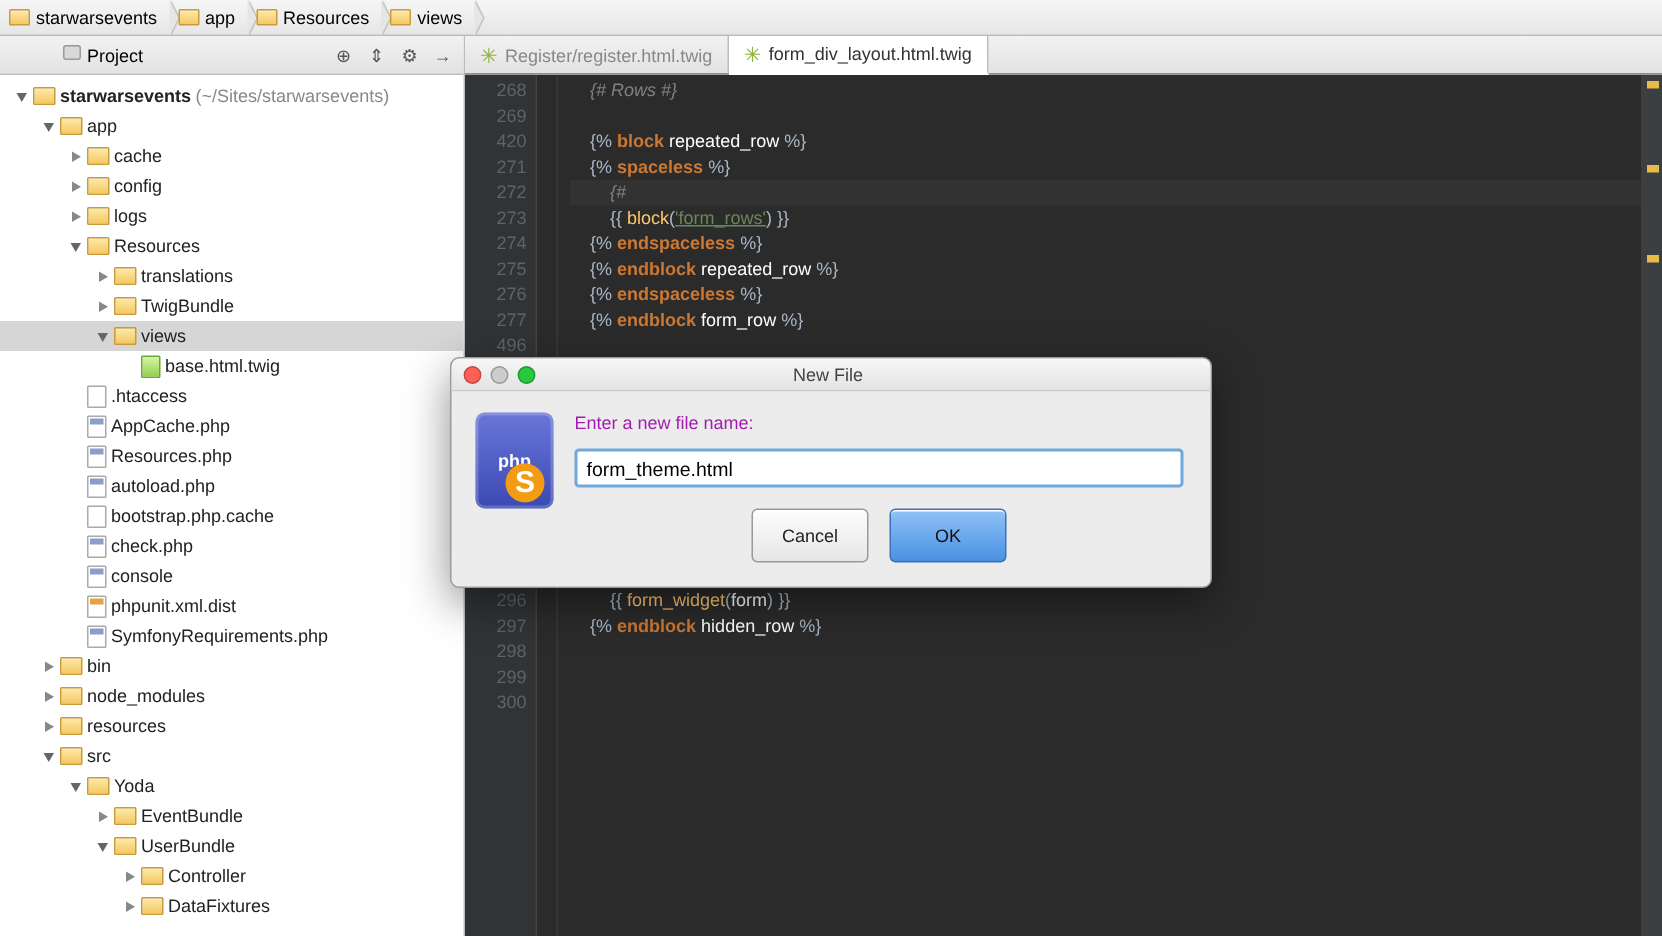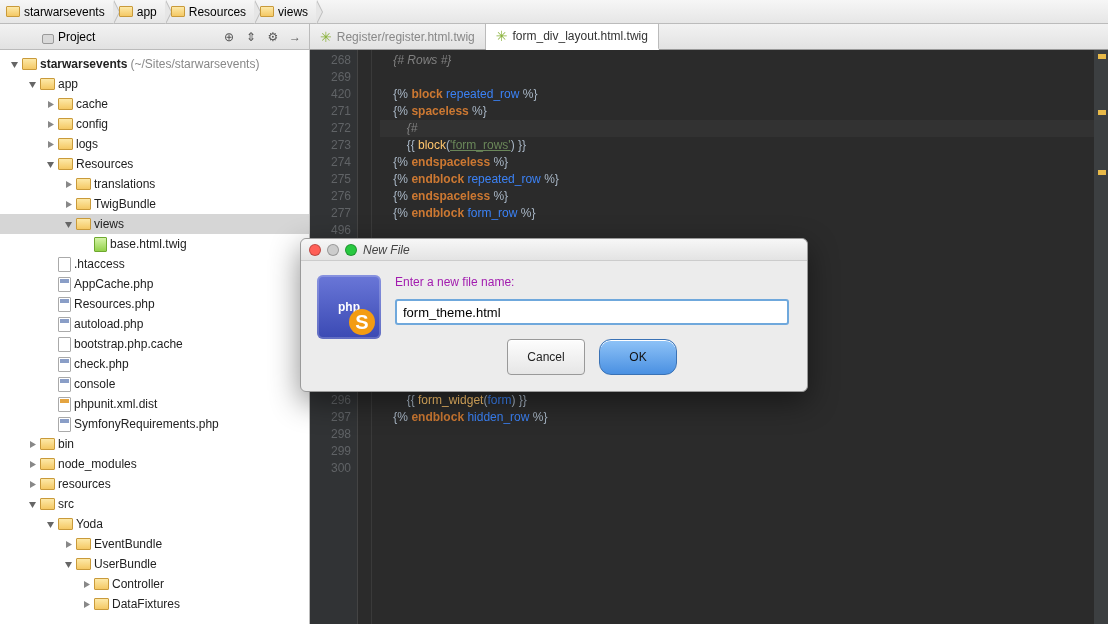--- a/index.html
+++ b/index.html
@@ -7,21 +7,21 @@
 
 .breadcrumb { height: 24px; background: linear-gradient(#f6f6f6,#e6e6e6); display: flex; align-items: center; border-bottom: 1px solid #bbb; }
 .crumb { display: flex; align-items: center; padding: 0 8px 0 6px; height: 100%; position: relative; gap: 4px; }
 .crumb::after { content: ""; position: absolute; right: -6px; top: 0; width: 0; height: 0; border-top: 12px solid transparent; border-bottom: 12px solid transparent; border-left: 6px solid #e6e6e6; filter: drop-shadow(1px 0 0 #bbb); }
 .folder-icon { width: 14px; height: 11px; background: linear-gradient(#fde9a8,#f4c864); border: 1px solid #c99a3a; border-radius: 1px; }
 
 .main-row { flex: 1; display: flex; min-height: 0; }
 
 .sidebar { width: 310px; background: #fff; border-right: 1px solid #bbb; display: flex; flex-direction: column; }
 .sidebar-header { height: 26px; display: flex; align-items: center; background: linear-gradient(#f2f2f2,#e2e2e2); border-bottom: 1px solid #bbb; padding: 0 6px; gap: 6px; }
-.sidebar-header .title { flex: 1; display: flex; align-items: flex-end; gap: 4px; padding-left: 36px; }
+.sidebar-header .title { flex: 1; display: flex; align-items: flex-start; gap: 4px; padding-left: 36px; }
 .tool-icon { width: 16px; height: 16px; display: flex; align-items: center; justify-content: center; color: #555; }
 .tree { flex: 1; overflow: auto; padding: 4px 0; }
 .tree-row { display: flex; align-items: center; height: 20px; padding-left: 6px; gap: 3px; white-space: nowrap; }
 .tree-row.selected { background: #d6d6d6; }
 .indent { display: inline-block; }
 .tw { width: 10px; height: 10px; display: inline-flex; align-items: center; justify-content: center; }
 .tw svg { display: block; }
 .ficon { width: 15px; height: 12px; background: linear-gradient(#fde9a8,#f4c864); border: 1px solid #c99a3a; border-radius: 1px; flex-shrink: 0; }
 .fileicon { width: 13px; height: 15px; background: #fff; border: 1px solid #aaa; border-radius: 1px; flex-shrink: 0; position: relative; }
 .fileicon.php::before { content: ""; position: absolute; left: 1px; top: 1px; right: 1px; height: 4px; background: #8a9ec7; }
@@ -41,43 +41,43 @@
 .code-wrap { flex: 1; display: flex; position: relative; font-family: Menlo, Consolas, monospace; font-size: 13px; }
 .gutter { width: 48px; background: #313335; color: #606366; text-align: right; padding: 2px 6px 2px 0; line-height: 17px; border-right: 1px solid #444; }
 .gutter div { height: 17px; }
 .fold-col { width: 14px; background: #2b2b2b; border-right: 1px solid #3a3a3a; }
 .code { flex: 1; background: #2b2b2b; color: #a9b7c6; padding: 2px 0 2px 8px; line-height: 17px; white-space: pre; overflow: hidden; }
 .code .line { height: 17px; }
 .code .hl { background: #323232; display: inline-block; width: 100%; }
 .tk-cm { color: #808080; font-style: italic; }
 .tk-tag { color: #cc7832; }
 .tk-kw { color: #cc7832; font-weight: bold; }
-.tk-name { color: #3b82f6; }
+.tk-name { color: #ffffff; }
 .tk-str { color: #6a8759; text-decoration: underline; }
 .tk-fn { color: #ffc66d; }
 .tk-delim { color: #a9b7c6; }
 .code .muted { color: #555; }
 
 .right-markers { width: 14px; background: #3c3f41; position: relative; }
 .marker { position: absolute; right: 2px; width: 8px; height: 5px; background: #e8ba4a; }
 
 .dialog-overlay { position: absolute; left: 300px; top: 238px; width: 508px; background: #ececec; border: 1px solid #9a9a9a; border-radius: 6px; box-shadow: 0 10px 30px rgba(0,0,0,.45); }
 .dlg-titlebar { height: 22px; display: flex; align-items: center; padding: 0 8px; gap: 6px; border-bottom: 1px solid #ccc; border-radius: 6px 6px 0 0; background: linear-gradient(#f7f7f7,#e3e3e3); }
 .dot { width: 12px; height: 12px; border-radius: 50%; border: 1px solid rgba(0,0,0,.25); }
 .dot.r { background: #ff5f57; } .dot.g { background: #28c840; }
-.dlg-title { flex: 1; color: #444; font-style: italic; }
+.dlg-title { flex: 1; text-align: center; color: #444; }
 .dlg-body { padding: 14px 18px 16px 16px; display: flex; gap: 14px; }
-.dlg-icon { width: 64px; height: 64px; background: linear-gradient(#6a77d8,#3a49b3); border-radius: 6px; display: flex; align-items: center; justify-content: center; color: #fff; font-weight: bold; font-size: 18px; position: relative; box-shadow: inset 0 0 0 2px rgba(255,255,255,.2); }
+.dlg-icon { width: 52px; height: 64px; background: linear-gradient(#6a77d8,#3a49b3); border-radius: 6px; display: flex; align-items: center; justify-content: center; color: #fff; font-weight: bold; font-size: 18px; position: relative; box-shadow: inset 0 0 0 2px rgba(255,255,255,.2); }
 .dlg-icon .s { position: absolute; right: 6px; bottom: 4px; width: 26px; height: 26px; background: #f39c12; border-radius: 50%; color:#fff; display:flex;align-items:center;justify-content:center; font-size:20px;font-weight:bold; }
 .dlg-form { flex: 1; display: flex; flex-direction: column; gap: 10px; }
 .dlg-label { color: #a21caf; }
 .dlg-input { height: 26px; border: 2px solid #6fa8dc; border-radius: 3px; padding: 0 6px; font-family: "Lucida Grande", Arial, sans-serif; font-size: 13px; outline: none; }
 .dlg-buttons { display: flex; gap: 14px; justify-content: center; margin-top: 4px; }
 .btn { min-width: 78px; height: 36px; border-radius: 4px; border: 1px solid #999; background: linear-gradient(#fdfdfd,#e6e6e6); color: #222; box-shadow: 0 1px 0 #fff inset; }
-.btn.primary { background: linear-gradient(#8fc3f7,#4a90e2); border-color: #3a72b5; color: #111; border-radius: 12px; }
+.btn.primary { background: linear-gradient(#8fc3f7,#4a90e2); border-color: #3a72b5; color: #111; }
 </style>
 </head>
 <body>
 
 <div class="breadcrumb" id="breadcrumb">
     <div class="crumb">
       <span class="folder-icon"></span>
       <span>starwarsevents</span>
     </div>
     <div class="crumb">

